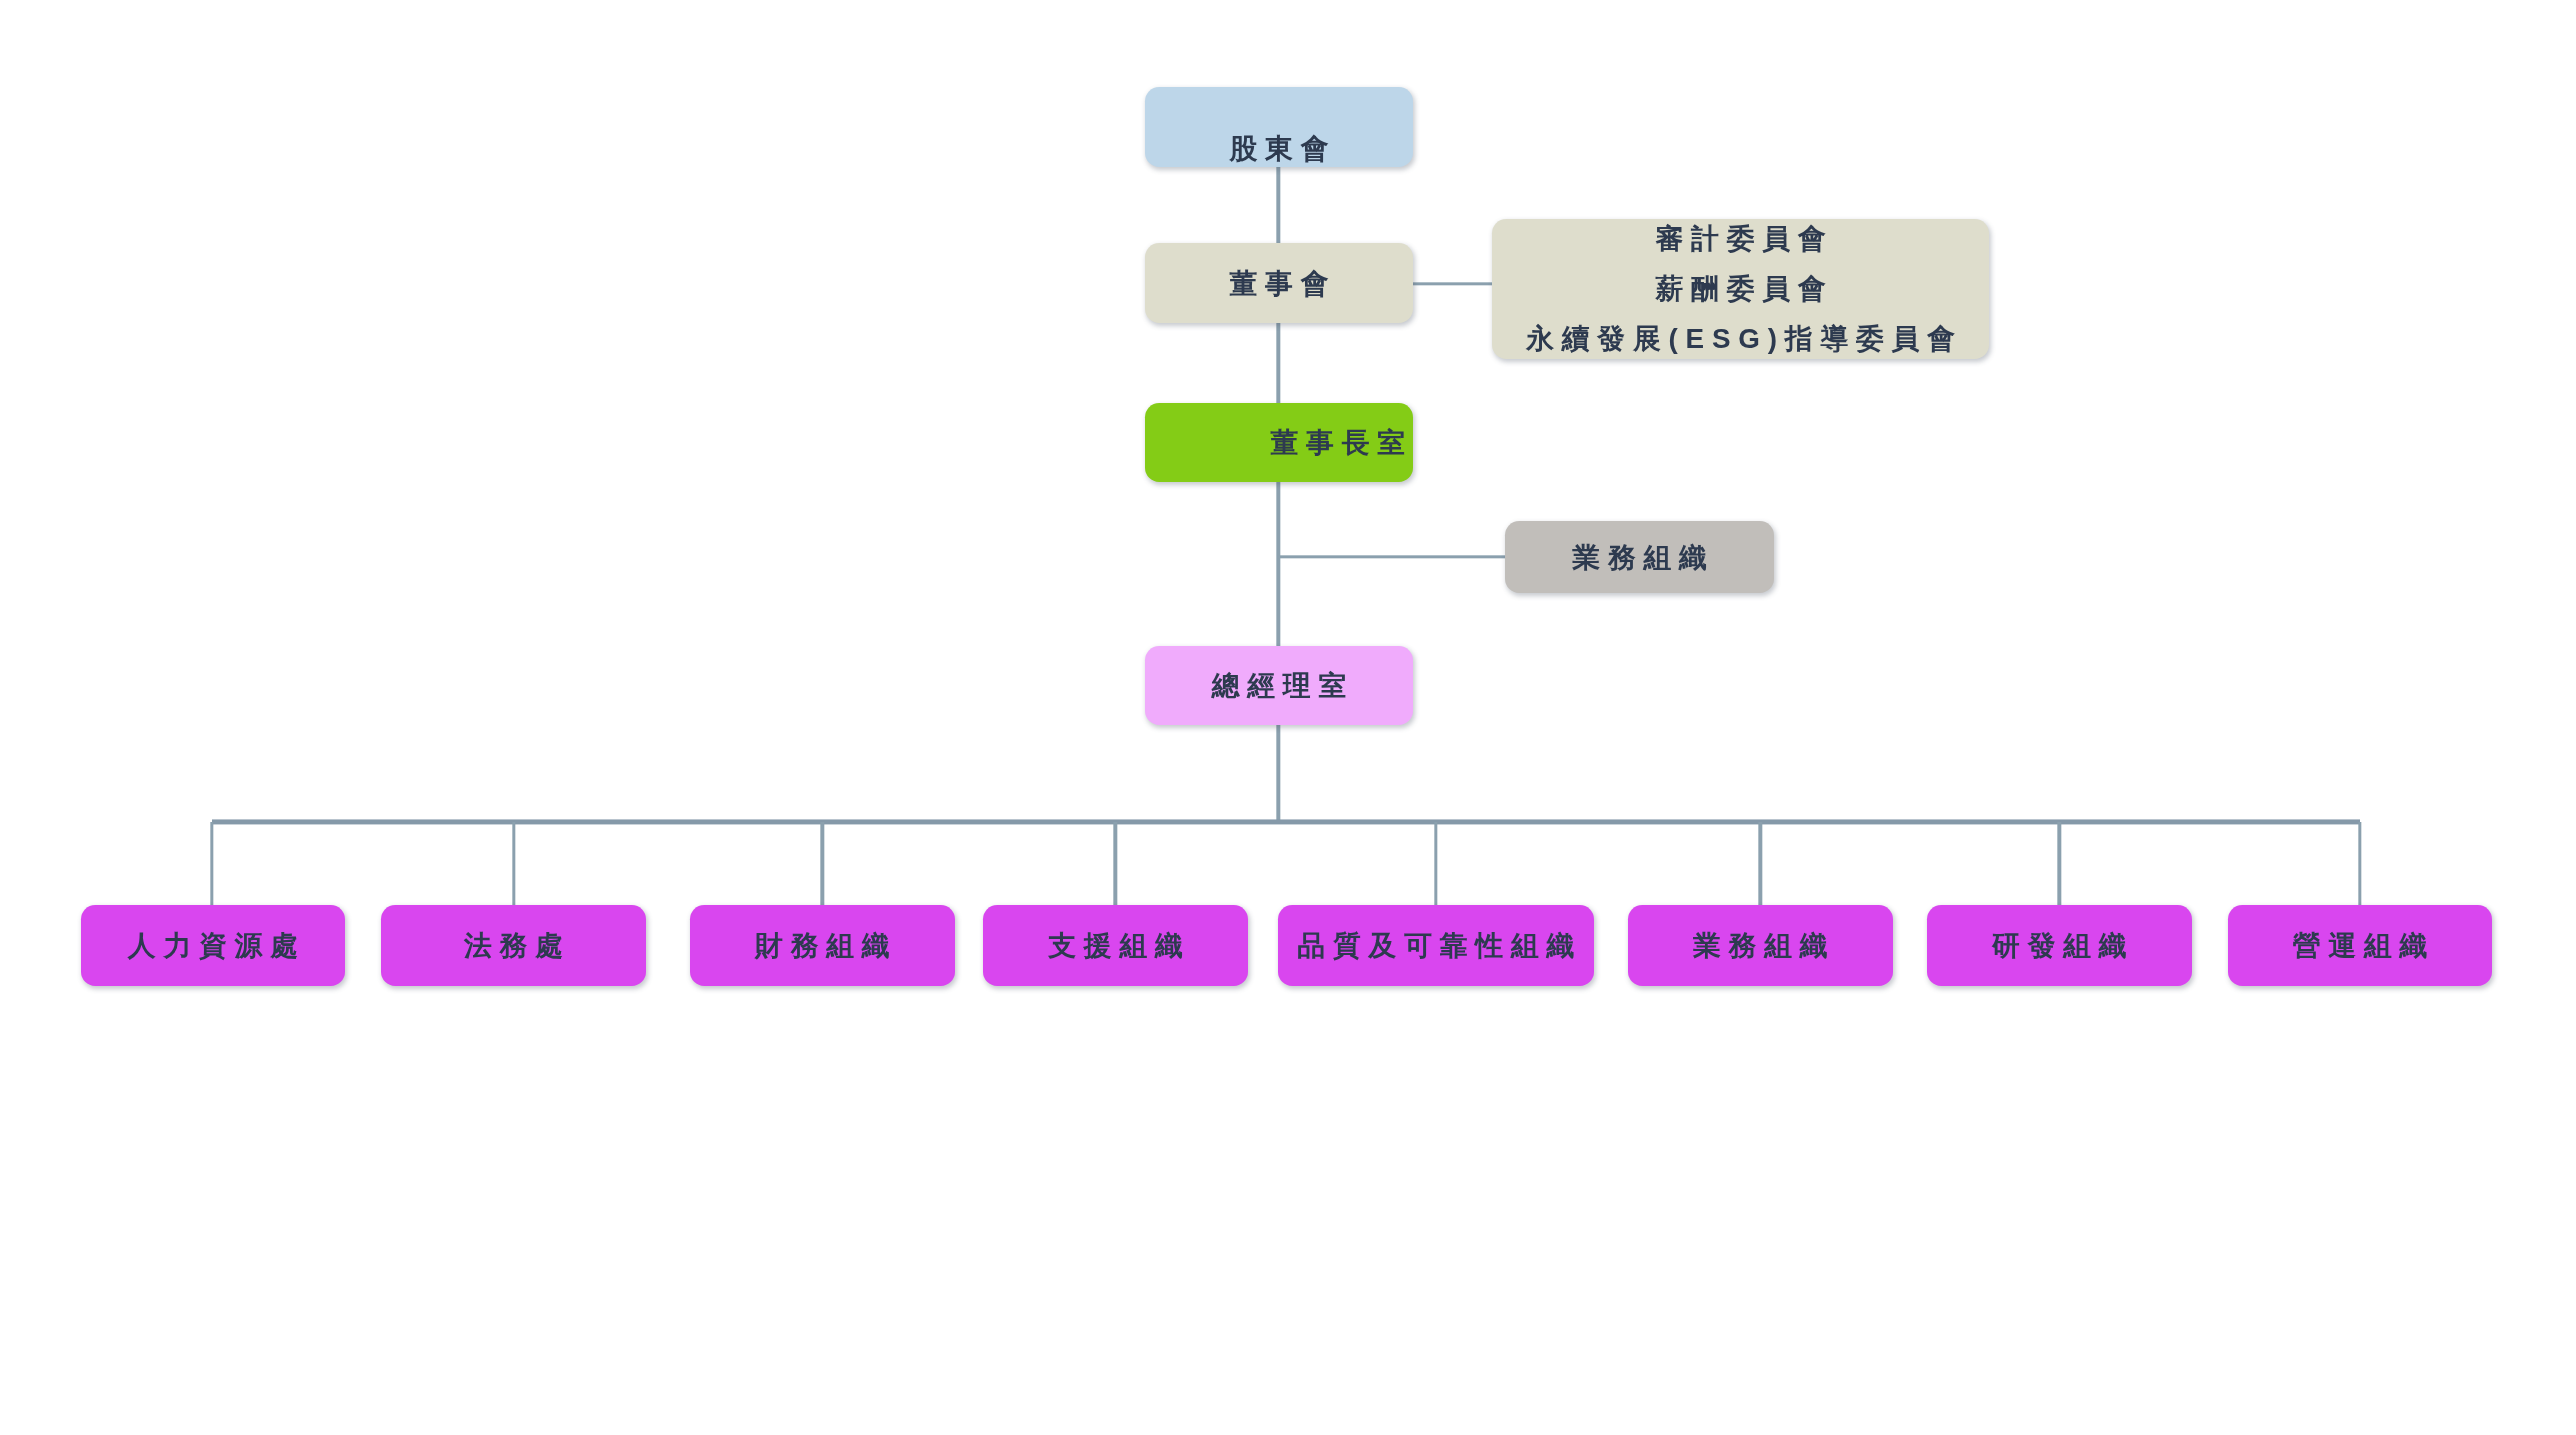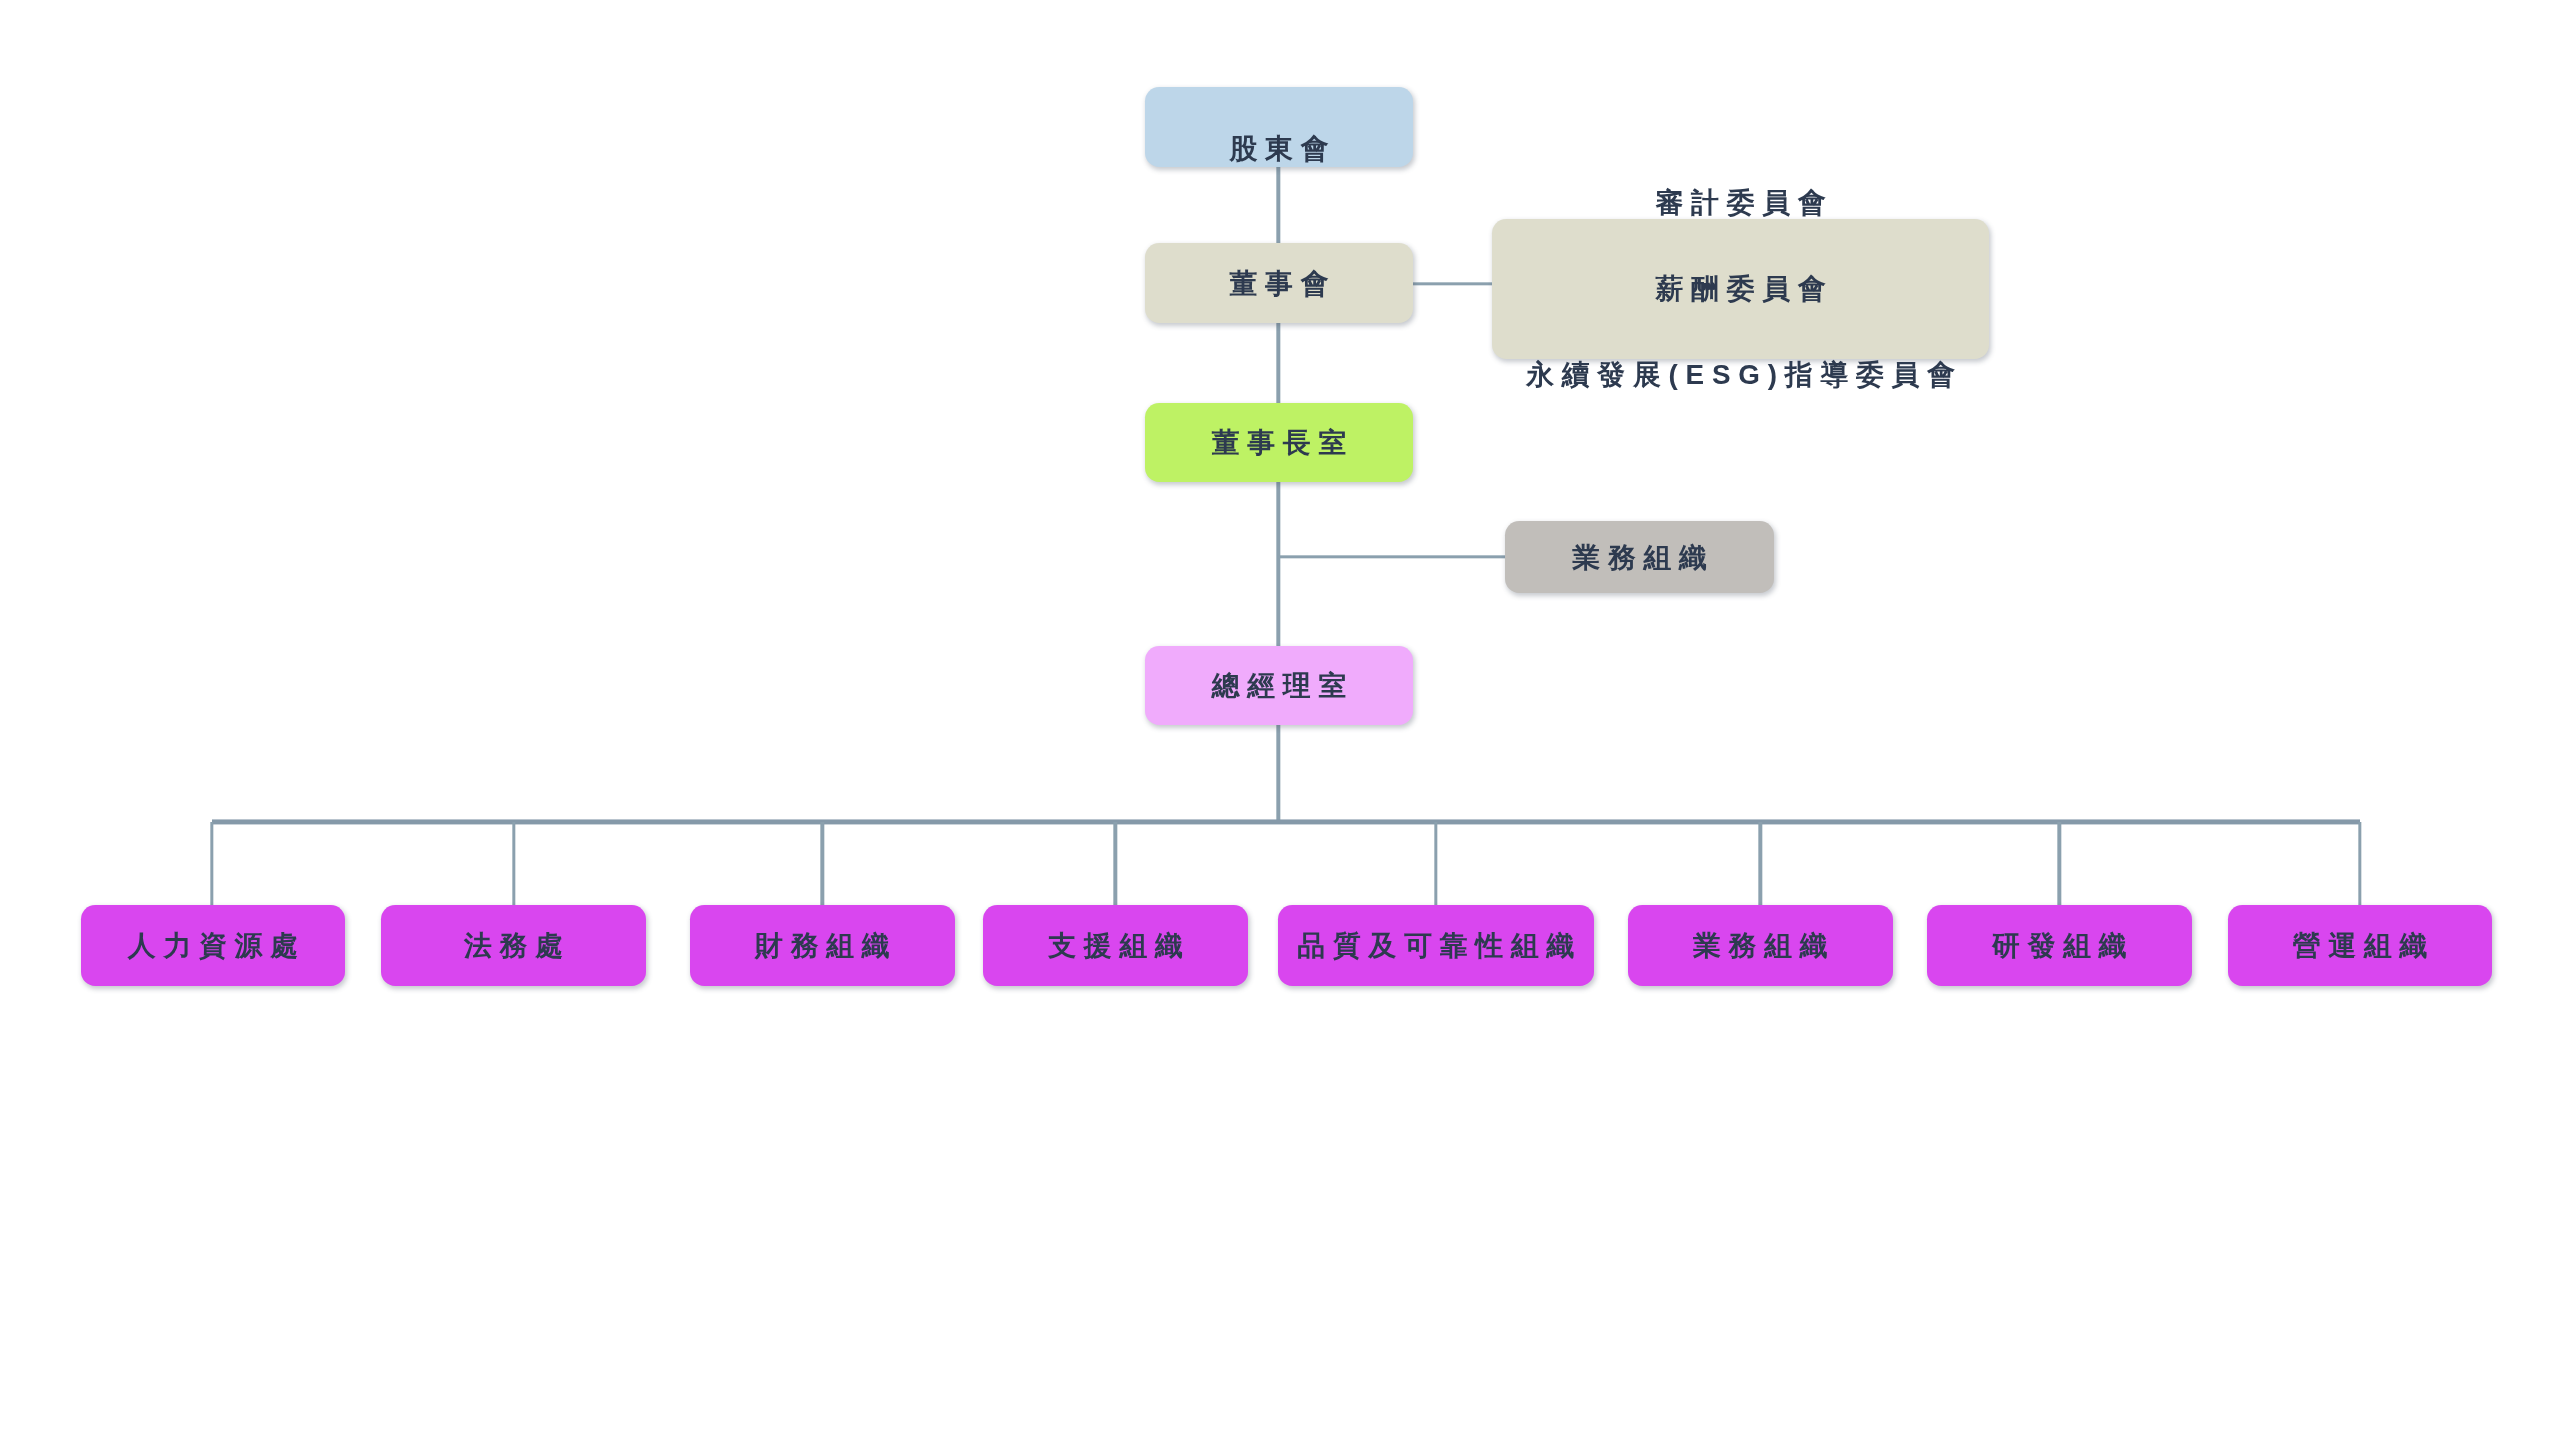--- a/index.html
+++ b/index.html
@@ -45,22 +45,22 @@
     font-weight: 700;
     font-size: 1.08vw;
     letter-spacing: 0.28em;
     text-align: center;
     box-shadow: 0.05vw 0.09vw 0.22vw rgba(70, 80, 95, 0.30);
     z-index: 2;
   }
   .node span { padding-left: 0.28em; white-space: nowrap; }
   .n-shareholders { background: #bdd6e9; left: 44.45%; top: 8.40%;  width: 10.40%; height: 7.65%; justify-content: flex-end; }
   .n-board        { background: #deddcc; left: 44.45%; top: 23.43%; width: 10.40%; height: 7.65%; }
-  .n-committees   { background: #deddcc; left: 57.91%; top: 21.10%; width: 19.32%; height: 13.45%; line-height: 1.8; gap: 36px; }
-  .n-chairman     { background: #bef264; left: 44.45%; top: 38.77%; width: 10.40%; height: 7.65%; }
+  .n-committees   { background: #deddcc; left: 57.91%; top: 21.10%; width: 19.32%; height: 13.45%; line-height: 1.8; }
+  .n-chairman     { background: #84cc16; left: 44.45%; top: 38.77%; width: 10.40%; height: 7.65%; align-items: flex-end; }
   .n-audit        { background: #c1beba; left: 58.42%; top: 50.16%; width: 10.46%; height: 6.96%; }
   .n-president    { background: #f0abfc; left: 44.45%; top: 62.18%; width: 10.40%; height: 7.65%; }
   .division       { background: #d946ef; top: 87.18%; height: 7.75%; }
   .d1 { left: 3.13%;  width: 10.27%; }
   .d2 { left: 14.80%; width: 10.27%; }
   .d3 { left: 26.79%; width: 10.27%; }
   .d4 { left: 38.17%; width: 10.27%; }
   .d5 { left: 49.62%; width: 12.24%; }
   .d6 { left: 63.20%; width: 10.27%; }
   .d7 { left: 74.81%; width: 10.27%; }

